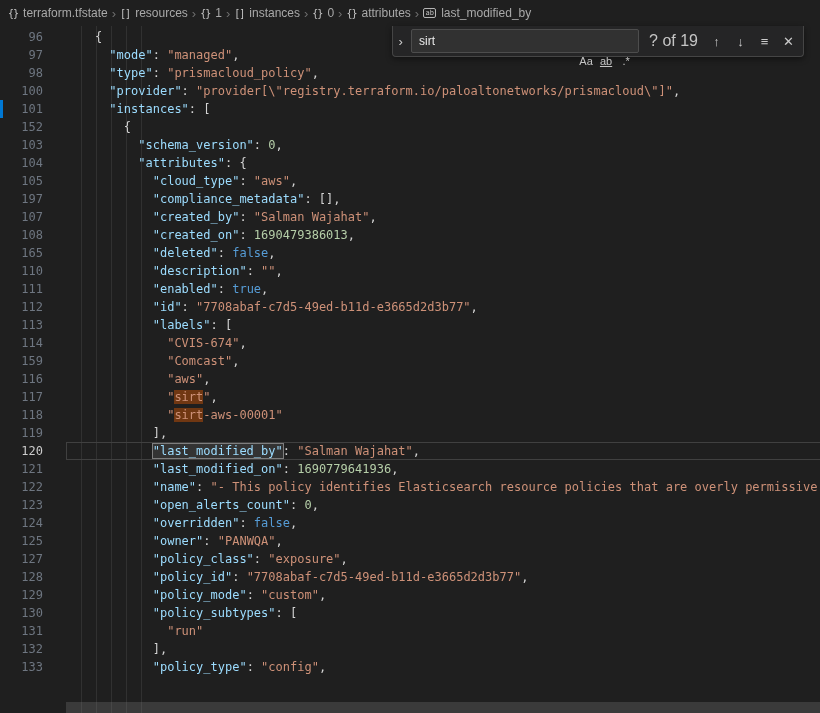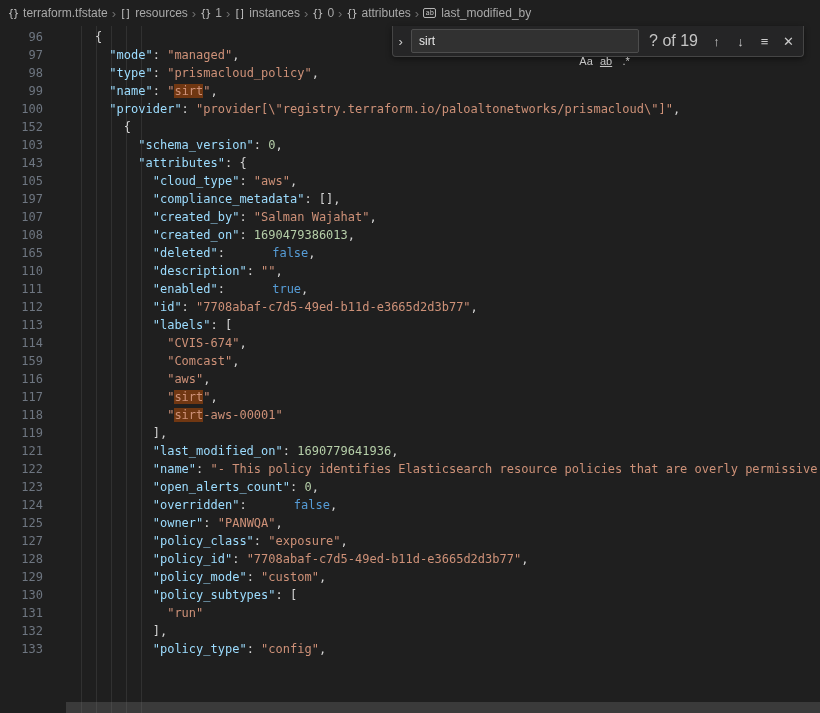--- a/index.html
+++ b/index.html
@@ -25,21 +25,21 @@
   .mark { position:absolute; left:0; top:0; width:3px; height:18px; background:#0078d4; }
   .ln { width:66px; padding-right:23px; text-align:right; color:#6e7681; flex:none; user-select:none; }
   .ln.act { color:#cccccc; }
   .lc { flex:1; white-space:pre; overflow:hidden; }
   .lc.cur { box-shadow: inset 0 1px 0 #404040, inset 0 -1px 0 #404040, inset 1px 0 0 #404040; }
 
   .t-p { color:#d4d4d4; }
   .t-k, .t-kb { color:#9cdcfe; }
   .t-s { color:#ce9178; }
   .t-n { color:#b5cea8; }
-  .t-b { color:#569cd6;margin-left:40px; }
+  .t-b { color:#569cd6; }
   .t-m { color:#ce9178; background:rgba(234,92,0,0.40); }
   .t-kb { background:rgba(255,255,255,0.09); outline:1px solid #7e7e7e; }
 
   .hscroll { position:absolute; left:66px; right:0; bottom:0; height:11px;
              background:rgba(121,121,121,0.30); cursor:pointer; }
 
   
   .find { position:absolute; top:26px; right:16px; height:31px; display:flex; align-items:center; gap:3px;
           background:#252526; border:1px solid #454545; border-top:none; border-radius:0 0 4px 4px;
           box-shadow:0 2px 6px rgba(0,0,0,0.45); padding:0 4px 0 0; z-index:5; color:#cccccc; font-size:12px; }
@@ -107,37 +107,38 @@
     </div>
     <div class="line">
       <span class="ln">97</span>
       <span class="lc">      <span class="t-k">"mode"</span><span class="t-p">: </span><span class="t-s">"managed"</span><span class="t-p">,</span></span>
     </div>
     <div class="line">
       <span class="ln">98</span>
       <span class="lc">      <span class="t-k">"type"</span><span class="t-p">: </span><span class="t-s">"prismacloud_policy"</span><span class="t-p">,</span></span>
     </div>
     <div class="line">
-      <span class="ln">99</span>
-      <span class="lc">      <span class="t-k">"name"</span><span class="t-p">: </span><span class="t-s">"</span><span class="t-m">sirt</span><span class="t-s">"</span><span class="t-p">,</span></span>
-    </div>
-    <div class="line">
       <span class="ln">100</span>
       <span class="lc">      <span class="t-k">"provider"</span><span class="t-p">: </span><span class="t-s">"provider[\"registry.terraform.io/paloaltonetworks/prismacloud\"]"</span><span class="t-p">,</span></span>
     </div>
     <div class="line">
+      <span class="mark"></span>
+      <span class="ln">101</span>
+      <span class="lc">      <span class="t-k">"instances"</span><span class="t-p">: [</span></span>
+    </div>
+    <div class="line">
       <span class="ln">152</span>
       <span class="lc">        <span class="t-p">{</span></span>
     </div>
     <div class="line">
       <span class="ln">103</span>
       <span class="lc">          <span class="t-k">"schema_version"</span><span class="t-p">: </span><span class="t-n">0</span><span class="t-p">,</span></span>
     </div>
     <div class="line">
-      <span class="ln">143</span>
+      <span class="ln">104</span>
       <span class="lc">          <span class="t-k">"attributes"</span><span class="t-p">: {</span></span>
     </div>
     <div class="line">
       <span class="ln">105</span>
       <span class="lc">            <span class="t-k">"cloud_type"</span><span class="t-p">: </span><span class="t-s">"aws"</span><span class="t-p">,</span></span>
     </div>
     <div class="line">
       <span class="ln">197</span>
       <span class="lc">            <span class="t-k">"compliance_metadata"</span><span class="t-p">: [],</span></span>
     </div>
@@ -185,20 +186,24 @@
       <span class="ln">117</span>
       <span class="lc">              <span class="t-s">"</span><span class="t-m">sirt</span><span class="t-s">"</span><span class="t-p">,</span></span>
     </div>
     <div class="line">
       <span class="ln">118</span>
       <span class="lc">              <span class="t-s">"</span><span class="t-m">sirt</span><span class="t-s">-aws-00001"</span></span>
     </div>
     <div class="line">
       <span class="ln">119</span>
       <span class="lc">            <span class="t-p">],</span></span>
+    </div>
+    <div class="line">
+      <span class="ln act">120</span>
+      <span class="lc cur">            <span class="t-kb">"last_modified_by"</span><span class="t-p">: </span><span class="t-s">"Salman Wajahat"</span><span class="t-p">,</span></span>
     </div>
     <div class="line">
       <span class="ln">121</span>
       <span class="lc">            <span class="t-k">"last_modified_on"</span><span class="t-p">: </span><span class="t-n">1690779641936</span><span class="t-p">,</span></span>
     </div>
     <div class="line">
       <span class="ln">122</span>
       <span class="lc">            <span class="t-k">"name"</span><span class="t-p">: </span><span class="t-s">"- This policy identifies Elasticsearch resource policies that are overly permissive</span></span>
     </div>
     <div class="line">

